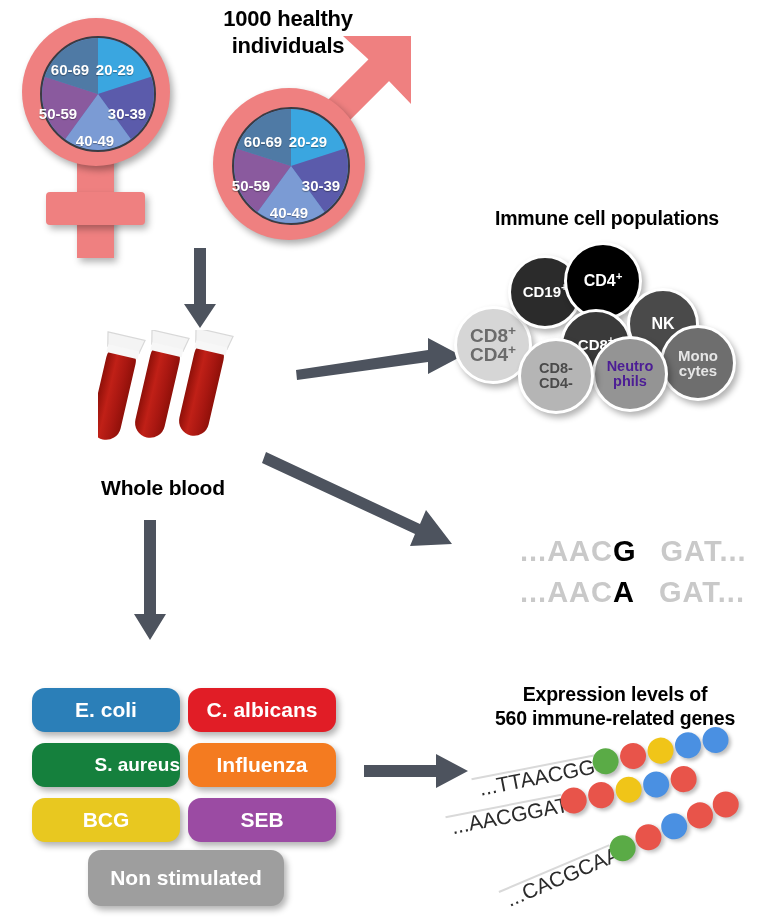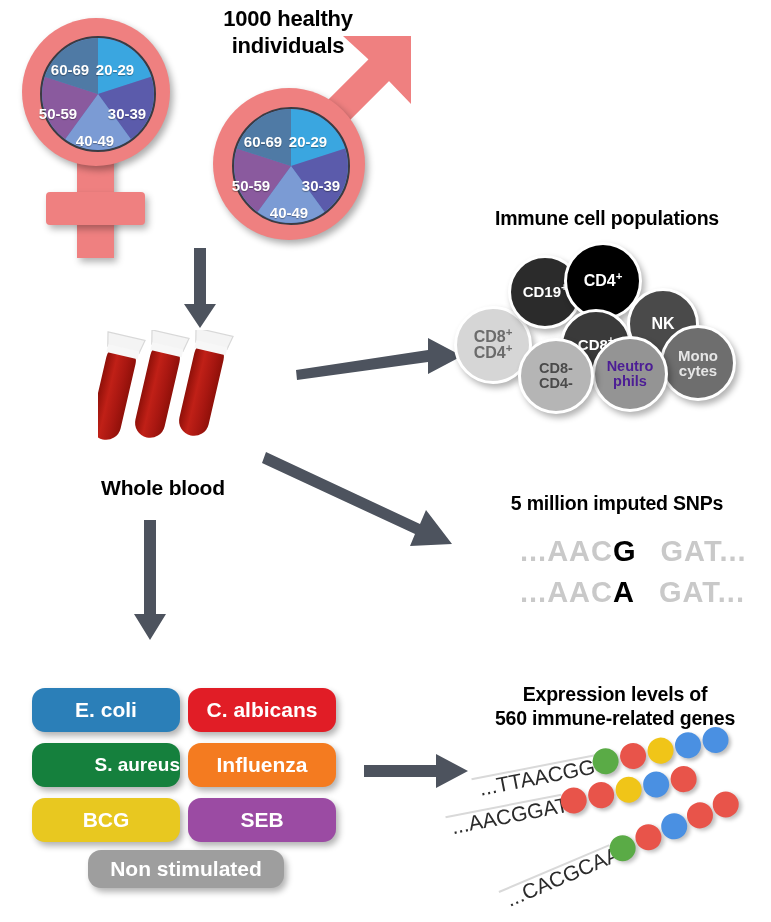--- a/index.html
+++ b/index.html
@@ -198,21 +198,21 @@
   </svg>
 
   <svg class="arrow" style="left:364px;top:752px;width:106px;height:38px;" viewBox="0 0 106 38">
     <path d="M0,13 L72,13 L72,2 L104,19 L72,36 L72,25 L0,25 Z" fill="#4d535e"></path>
   </svg>
 
   <div class="hdr abs" style="left:452px;top:207px;width:310px;font-size:19.5px;">Immune cell populations</div>
 
   <div class="abs" style="left:452px;top:240px;width:310px;height:170px;">
 
-    <div class="bub" style="left:2px;top:66px;width:78px;height:78px;background:#d6d6d6;color:#6b6b6b;font-size:16px;">
+    <div class="bub" style="left:2px;top:66px;width:78px;height:78px;background:#d6d6d6;color:#6b6b6b;font-size:19px;">
       <span>CD8<sup>+</sup><br>CD4<sup>+</sup></span>
     </div>
 
     <div class="bub" style="left:56px;top:15px;width:74px;height:74px;background:#2b2b2b;color:#ffffff;font-size:15px;">
       <span>CD19<sup>+</sup></span>
     </div>
 
     <div class="bub" style="left:112px;top:2px;width:78px;height:78px;background:#000000;color:#ffffff;font-size:16px;">
       <span>CD4<sup>+</sup></span>
     </div>
@@ -231,21 +231,20 @@
 
     <div class="bub" style="left:140px;top:96px;width:76px;height:76px;background:#949494;color:#4c1d95;font-size:14.5px;">
       <span>Neutro<br>phils</span>
     </div>
 
     <div class="bub" style="left:66px;top:98px;width:76px;height:76px;background:#b5b5b5;color:#4a4a4a;font-size:14.5px;">
       <span>CD8-<br>CD4-</span>
     </div>
   </div>
 
-  <div class="hdr abs" style="left:472px;top:492px;width:290px;font-size:19.5px;">5 million imputed SNPs</div>
 
   <div class="snpline" style="left:496px;top:535px;font-size:29px;">
     <span class="dim">...AAC</span><span class="hot">G</span><span class="dim">GAT...</span>
   </div>
 
   <div class="snpline" style="left:496px;top:576px;font-size:29px;">
     <span class="dim">...AAC</span><span class="hot">A</span><span class="dim">GAT...</span>
   </div>
 
   <div class="abs" style="left:30px;top:688px;width:320px;height:205px;">
@@ -260,21 +259,21 @@
     </div>
     <div class="pill" style="left:158px;top:55px;width:148px;height:44px;background:#f47b20;font-size:21px;">
       <span>Influenza</span>
     </div>
     <div class="pill" style="left:2px;top:110px;width:148px;height:44px;background:#e8c820;font-size:21px;">
       <span>BCG</span>
     </div>
     <div class="pill" style="left:158px;top:110px;width:148px;height:44px;background:#9b4ba3;font-size:21px;">
       <span>SEB</span>
     </div>
-    <div class="pill" style="left:58px;top:162px;width:196px;height:38px;background:#9e9e9e;font-size:21px;">
+    <div class="pill" style="left:58px;top:162px;width:196px;height:56px;background:#9e9e9e;font-size:21px;">
       <span>Non stimulated</span>
     </div>
   </div>
 
   <div class="hdr abs" style="left:462px;top:683px;width:306px;font-size:19.5px;">
     <div>Expression levels of</div>
     <div>560 immune-related genes</div>
   </div>
 
   <div class="abs" style="left:452px;top:740px;width:319px;height:165px;">

